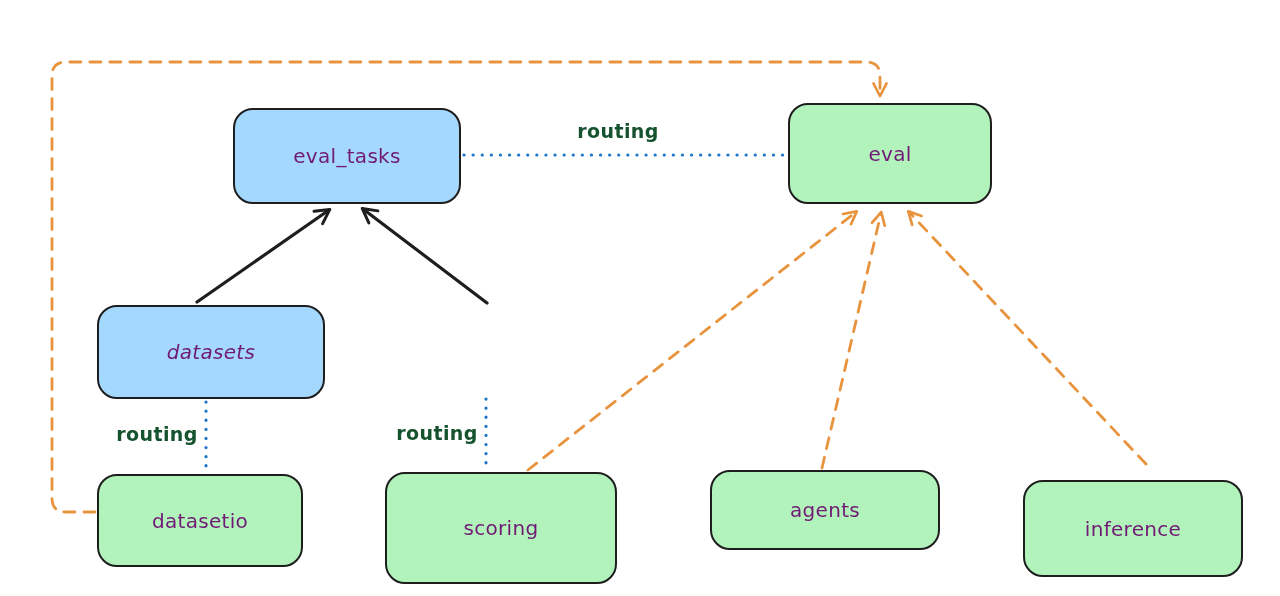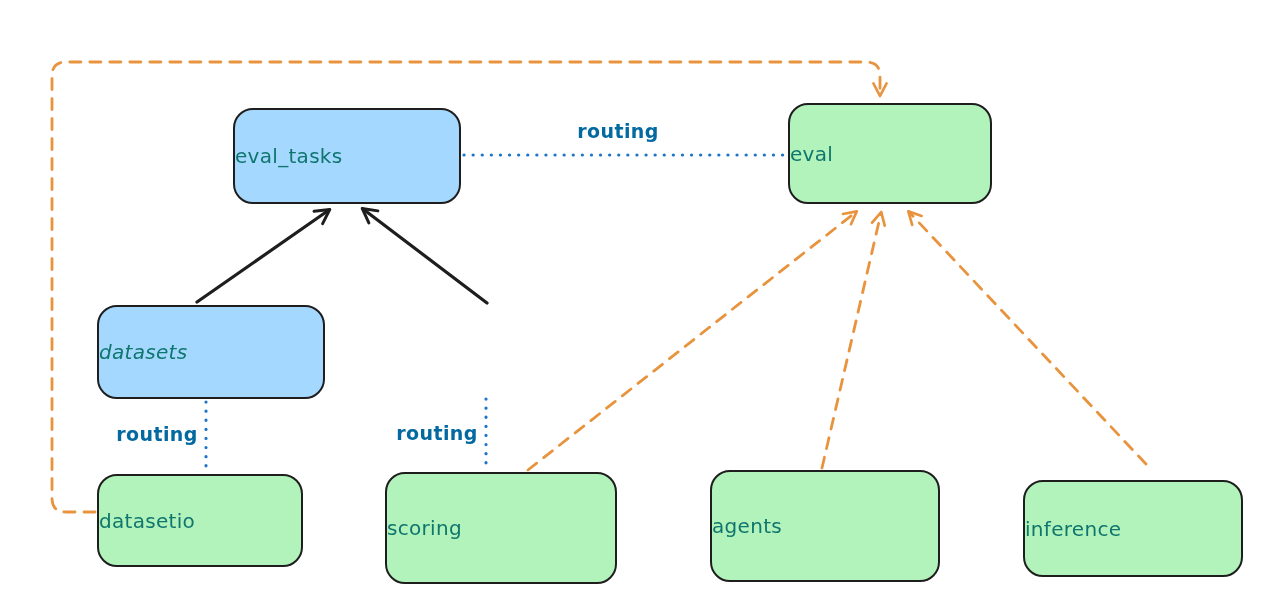--- a/index.html
+++ b/index.html
@@ -16,46 +16,47 @@
     overflow: hidden;
   }
   .connectors {
     position: absolute;
     left: 0; top: 0;
   }
   .node {
     position: absolute;
     display: flex;
     align-items: center;
+    justify-content: center;
     border: 2.6px solid #1e1e1e;
     border-radius: 20px;
     font-size: 20px;
     letter-spacing: 0.3px;
-    color: #0f766e;
+    color: #701a75;
   }
   .node.blue  { background: #a5d8ff; }
   .node.green { background: #b2f2bb; }
   .edge-label {
     position: absolute;
-    color: #0369a1;
+    color: #14532d;
     font-size: 19px;
     font-weight: 600;
     letter-spacing: 0.4px;
     text-align: center;
     white-space: nowrap;
   }
 
   
   #n-eval-tasks        { left: 233px; top: 108px; width: 228px; height: 96px; }
   #n-eval              { left: 788px; top: 103px; width: 204px; height: 101px; }
   #n-datasets          { left: 97px;  top: 305px; width: 228px; height: 94px; font-style: italic; }
   #n-scoring-functions { left: 380px; top: 307px; width: 228px; height: 89px; }
   #n-datasetio         { left: 97px;  top: 474px; width: 206px; height: 93px; }
   #n-scoring           { left: 385px; top: 472px; width: 232px; height: 112px; }
-  #n-agents            { left: 710px; top: 470px; width: 230px; height: 112px; }
+  #n-agents            { left: 710px; top: 470px; width: 230px; height: 80px; }
   #n-inference         { left: 1023px; top: 480px; width: 220px; height: 97px; }
 
   
   #lbl-routing-main     { left: 575px; top: 120px; width: 86px; }
   #lbl-routing-datasets { left: 114px; top: 423px; width: 86px; }
   #lbl-routing-scoring  { left: 394px; top: 422px; width: 86px; }
 </style>
 </head>
 <body>
 

